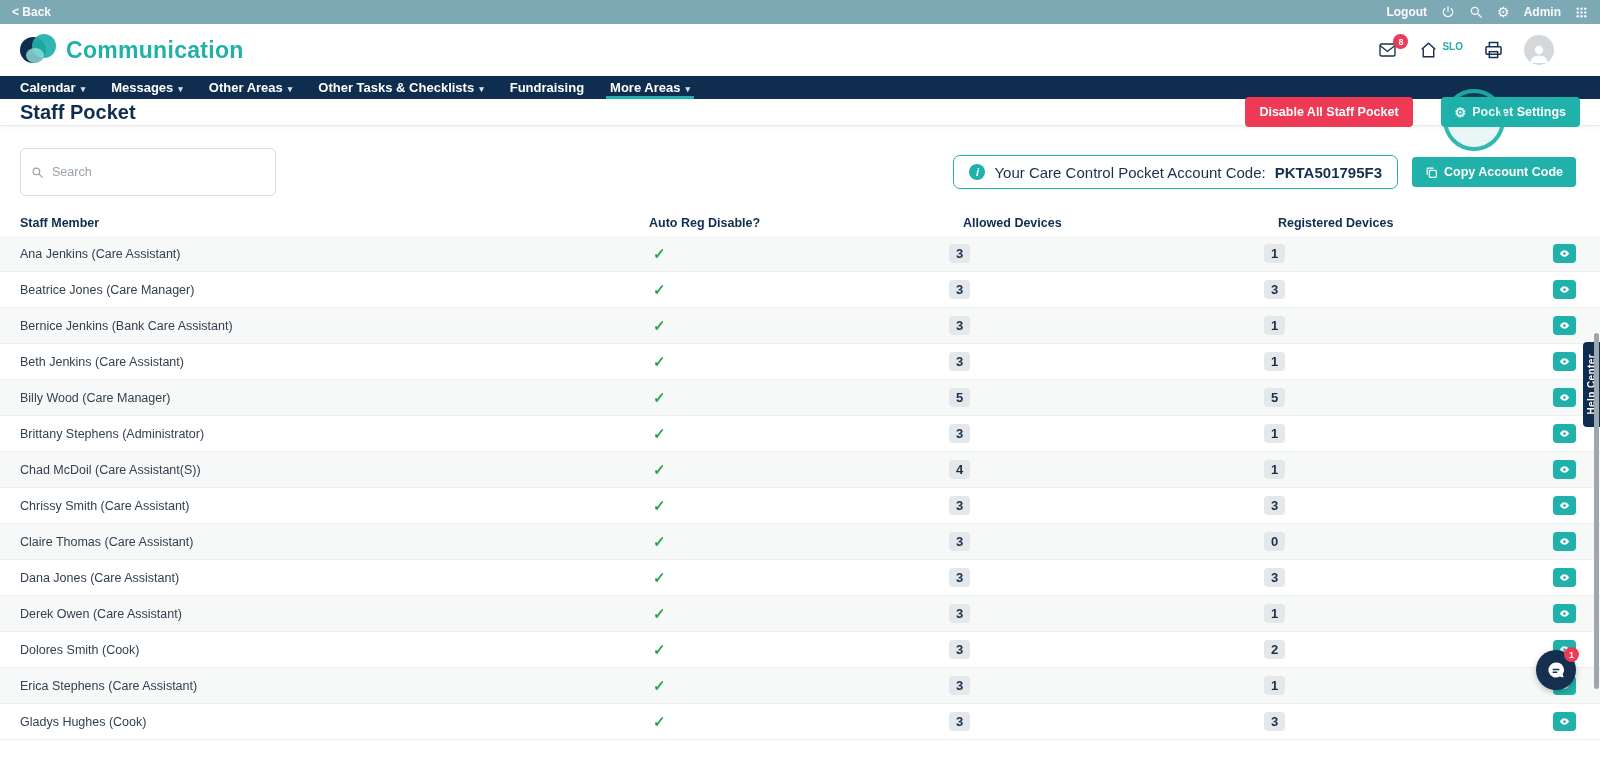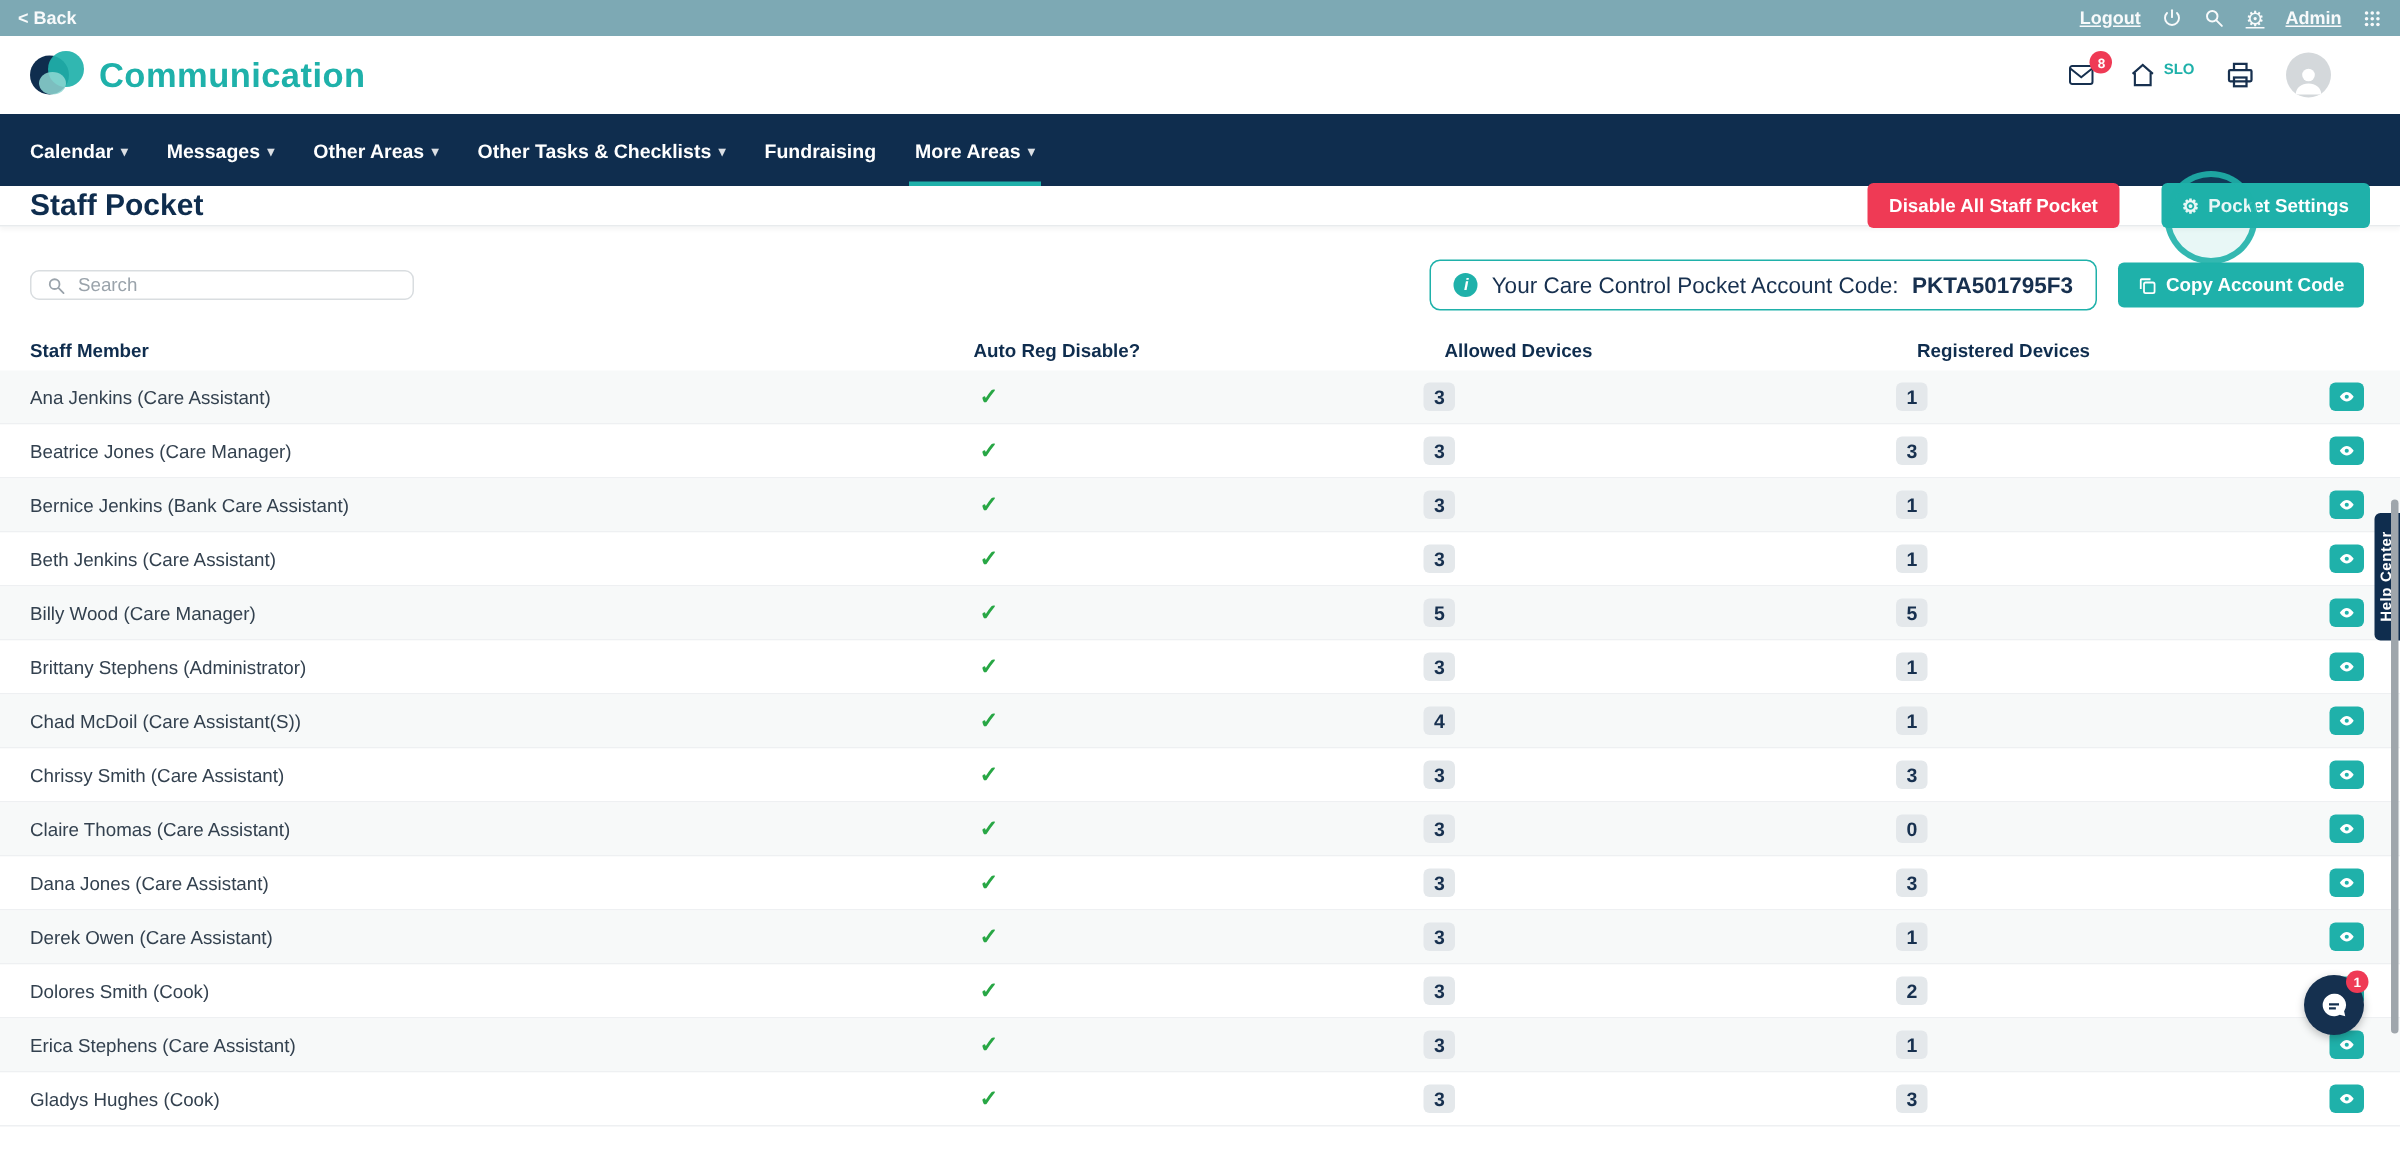--- a/index.html
+++ b/index.html
@@ -8,21 +8,21 @@
   body {
     font-family:"Liberation Sans", sans-serif;
     background:#fff; position:relative; color:#17304f;
   }
   
   .topbar {
     height:24px; background:var(--topbar-teal,#7da9b4);
     display:flex; align-items:center; justify-content:space-between;
     padding:0 12px; color:#fff; font-size:12px;
   }
-  .topbar-right { display:flex; align-items:center; gap:14px;text-decoration:underline; }
+  .topbar-right { display:flex; align-items:center; gap:14px; }
   .tb-text { cursor:pointer; font-weight:600; opacity:.95; }
   .tb-icon { display:inline-flex; align-items:center; cursor:pointer; opacity:.95; }
   .tb-icon svg { display:block; }
   
   .header {
     height:52px; background:#fff; display:flex; align-items:center;
     justify-content:space-between; padding:0 20px;
   }
   .brand { display:flex; align-items:center; gap:10px; }
   .logo { width:36px; height:32px; position:relative; }
@@ -38,21 +38,21 @@
     border-radius:8px; display:flex; align-items:center; justify-content:center; padding:0 3px;
   }
   .home-group { display:flex; align-items:flex-start; gap:4px; cursor:pointer; }
   .slo-label { font-size:10px; font-weight:700; color:var(--brand-teal,#1fb1aa); }
   .avatar {
     width:30px; height:30px; border-radius:50%; background:#d4d8db;
     display:flex; align-items:flex-end; justify-content:center; overflow:hidden; cursor:pointer;
   }
   
   .nav {
-    height:48px; background:var(--navy,#0f2d4e); display:flex; align-items:stretch;
+    height:23px; background:var(--navy,#0f2d4e); display:flex; align-items:stretch;
     padding:0 20px; gap:26px;
   }
   .nav-item {
     position:relative; display:flex; align-items:center; gap:5px;
     color:#fff; font-size:13px; font-weight:600; cursor:pointer; white-space:nowrap;
   }
   .nav-item .chev { font-size:9px; opacity:.85; padding-top:2px; }
   .nav-item.active::after {
     content:""; position:absolute; left:-4px; right:-4px; bottom:0; height:3px;
     background:var(--brand-teal,#1fb1aa);
@@ -75,21 +75,21 @@
     border:4px solid rgba(31,177,170,.9); border-radius:50%;
     background:rgba(31,177,170,.10); z-index:6; pointer-events:none;
   }
   
   .content { padding:0 0 0 0; background:#fff; }
   .toolbar {
     display:flex; align-items:center; justify-content:space-between;
     padding:22px 24px 0 20px;
   }
   .search-box {
-    width:256px; height:20px; border:1px solid #d9dde0; border-radius:6px;
+    width:256px; height:48px; border:1px solid #d9dde0; border-radius:6px;
     display:flex; align-items:center; gap:8px; padding:0 10px; background:#fff;
   }
   .search-box input {
     border:none; outline:none; flex:1; font-family:inherit; font-size:12.5px; color:#333;
   }
   .search-box input::placeholder { color:#9aa3ab; }
   .toolbar-right { display:flex; align-items:center; gap:14px; }
   .account-code-box {
     display:flex; align-items:center; gap:9px; background:#fff;
     border:1px solid var(--brand-teal,#1fb1aa); border-radius:7px;

